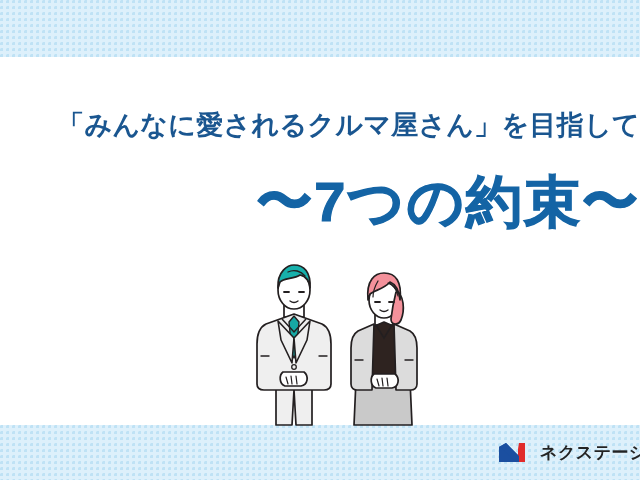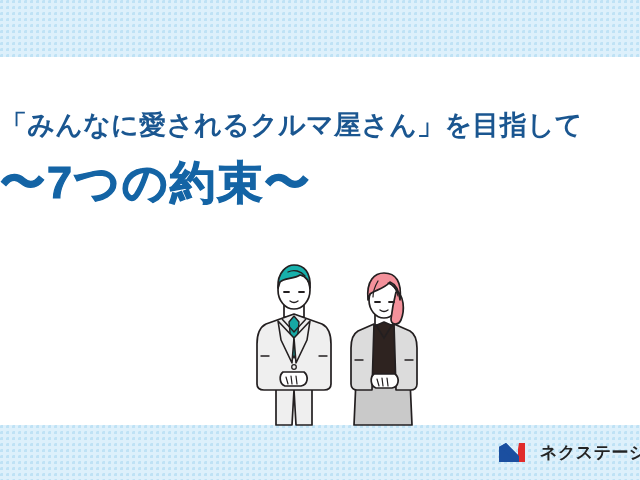--- a/index.html
+++ b/index.html
@@ -39,33 +39,33 @@
     top: 425px;
     height: 55px;
   }
 
   
   #headline-block {
     position: absolute;
     left: 0;
     top: 108px;
     width: 640px;
-    text-align: left;
+    text-align: right;
   }
   #headline {
     font-size: 27px;
     line-height: 1.28;
     font-weight: 700;
     letter-spacing: 0.3px;
     color: #1a5690;
     white-space: nowrap;
   }
   #subheadline {
-    margin-top: 14px;
-    font-size: 45px;
+    margin-top: 27px;
+    font-size: 56px;
     line-height: 1.15;
     font-weight: 900;
     letter-spacing: 2px;
     color: #1464a5;
     white-space: nowrap;
     -webkit-text-stroke: 1.2px #1464a5;
   }
 
   
   #people {

